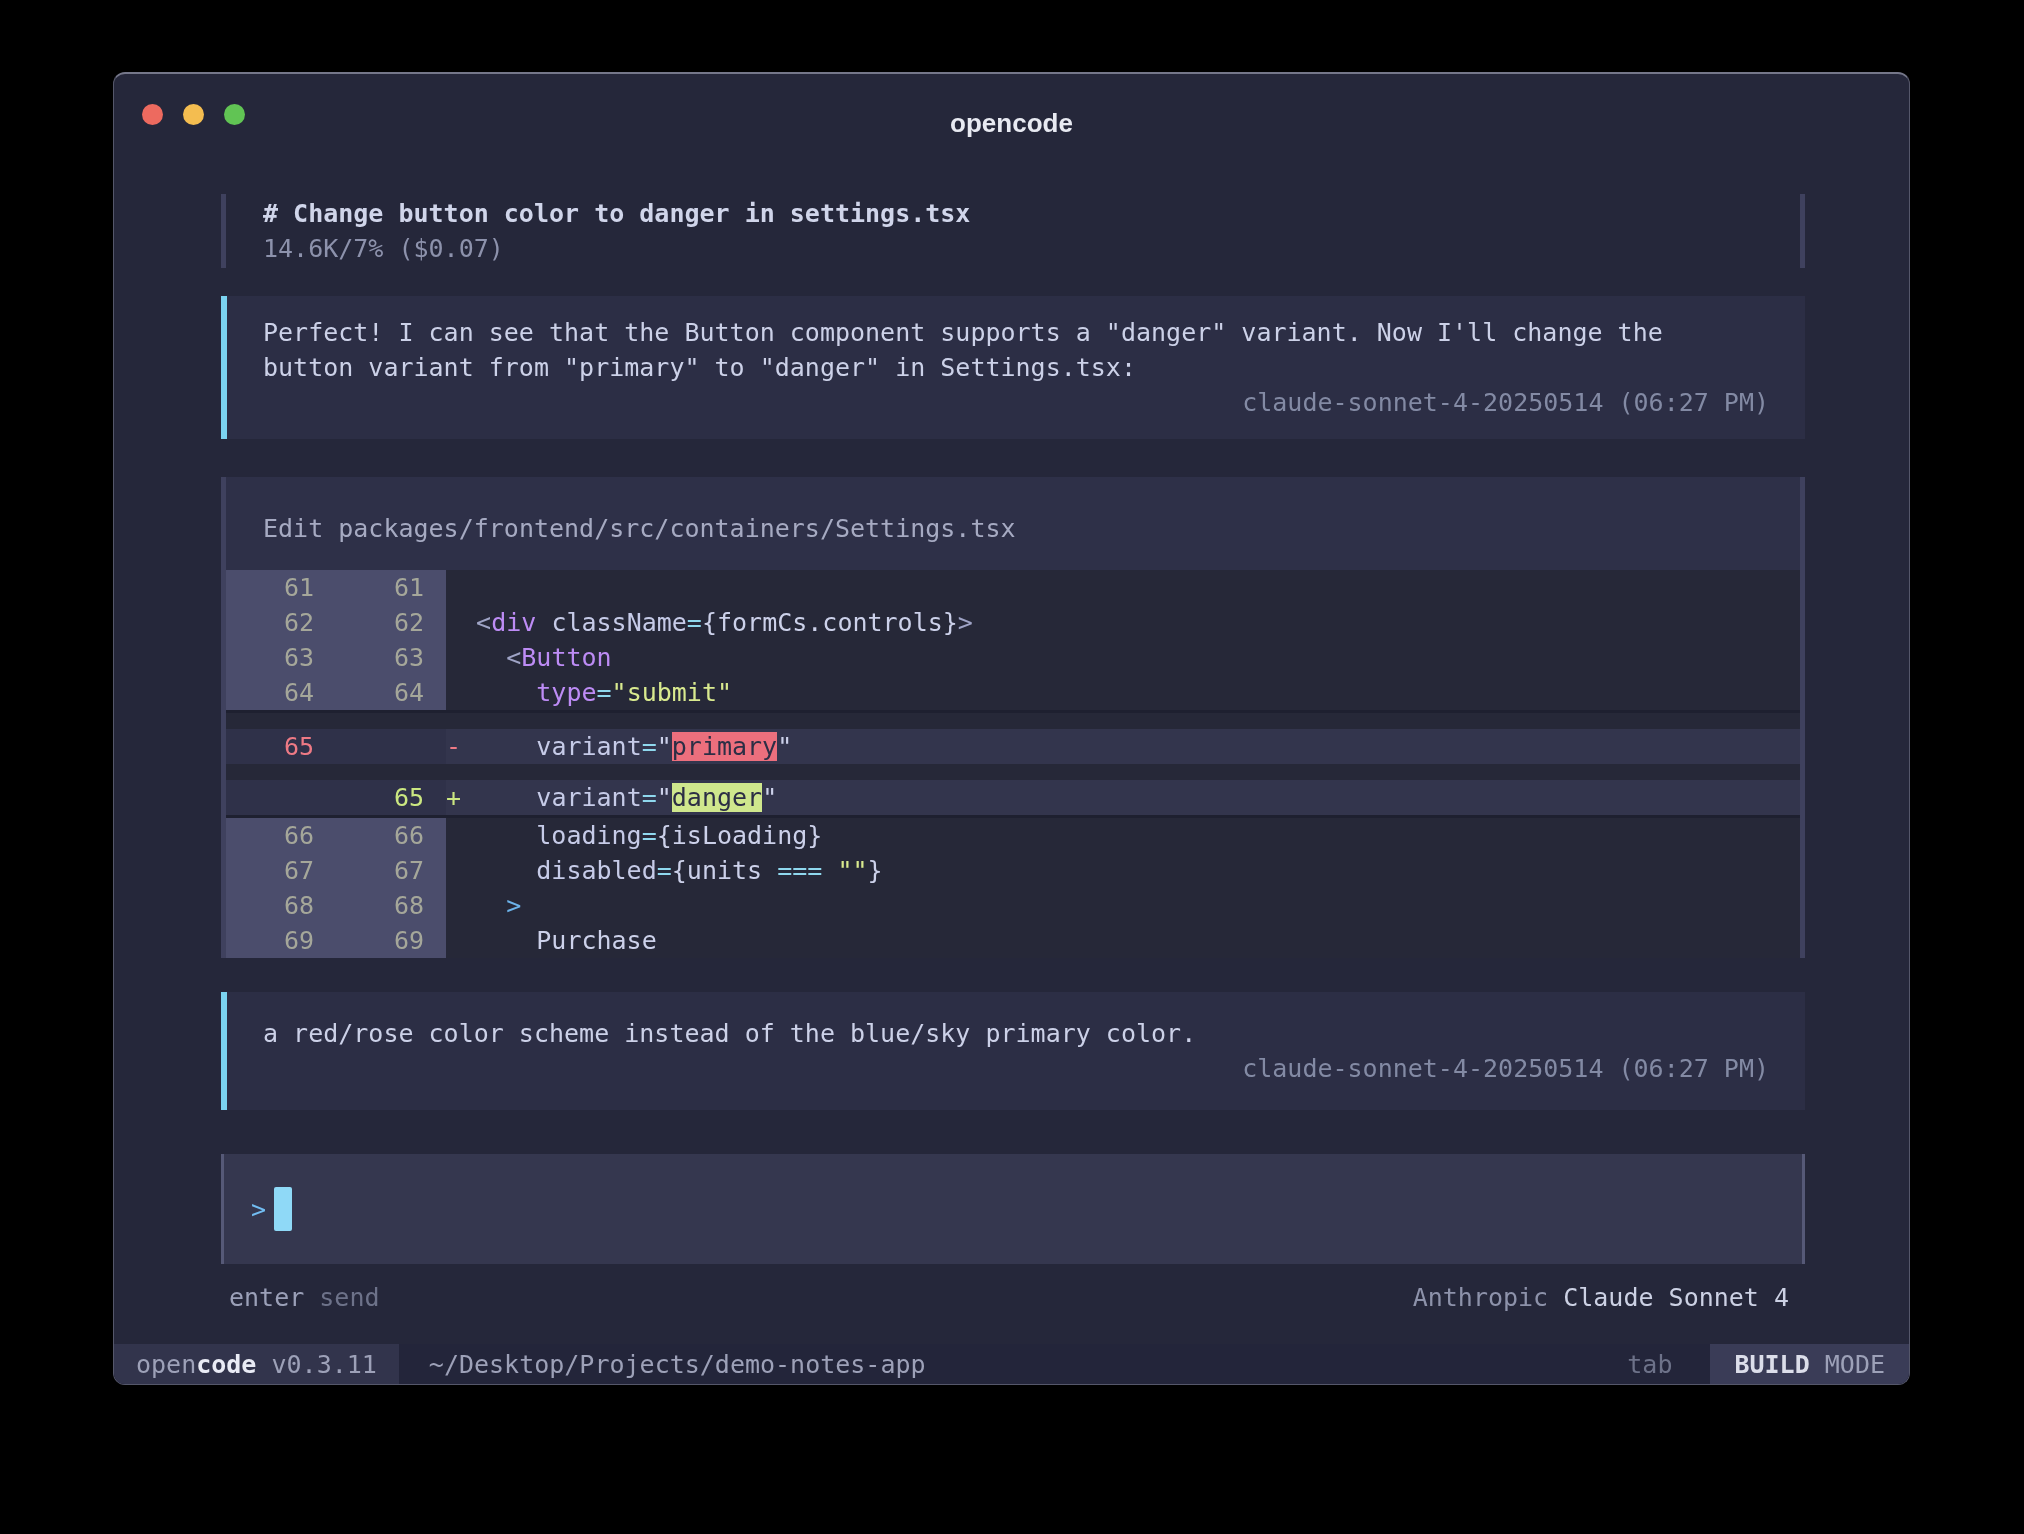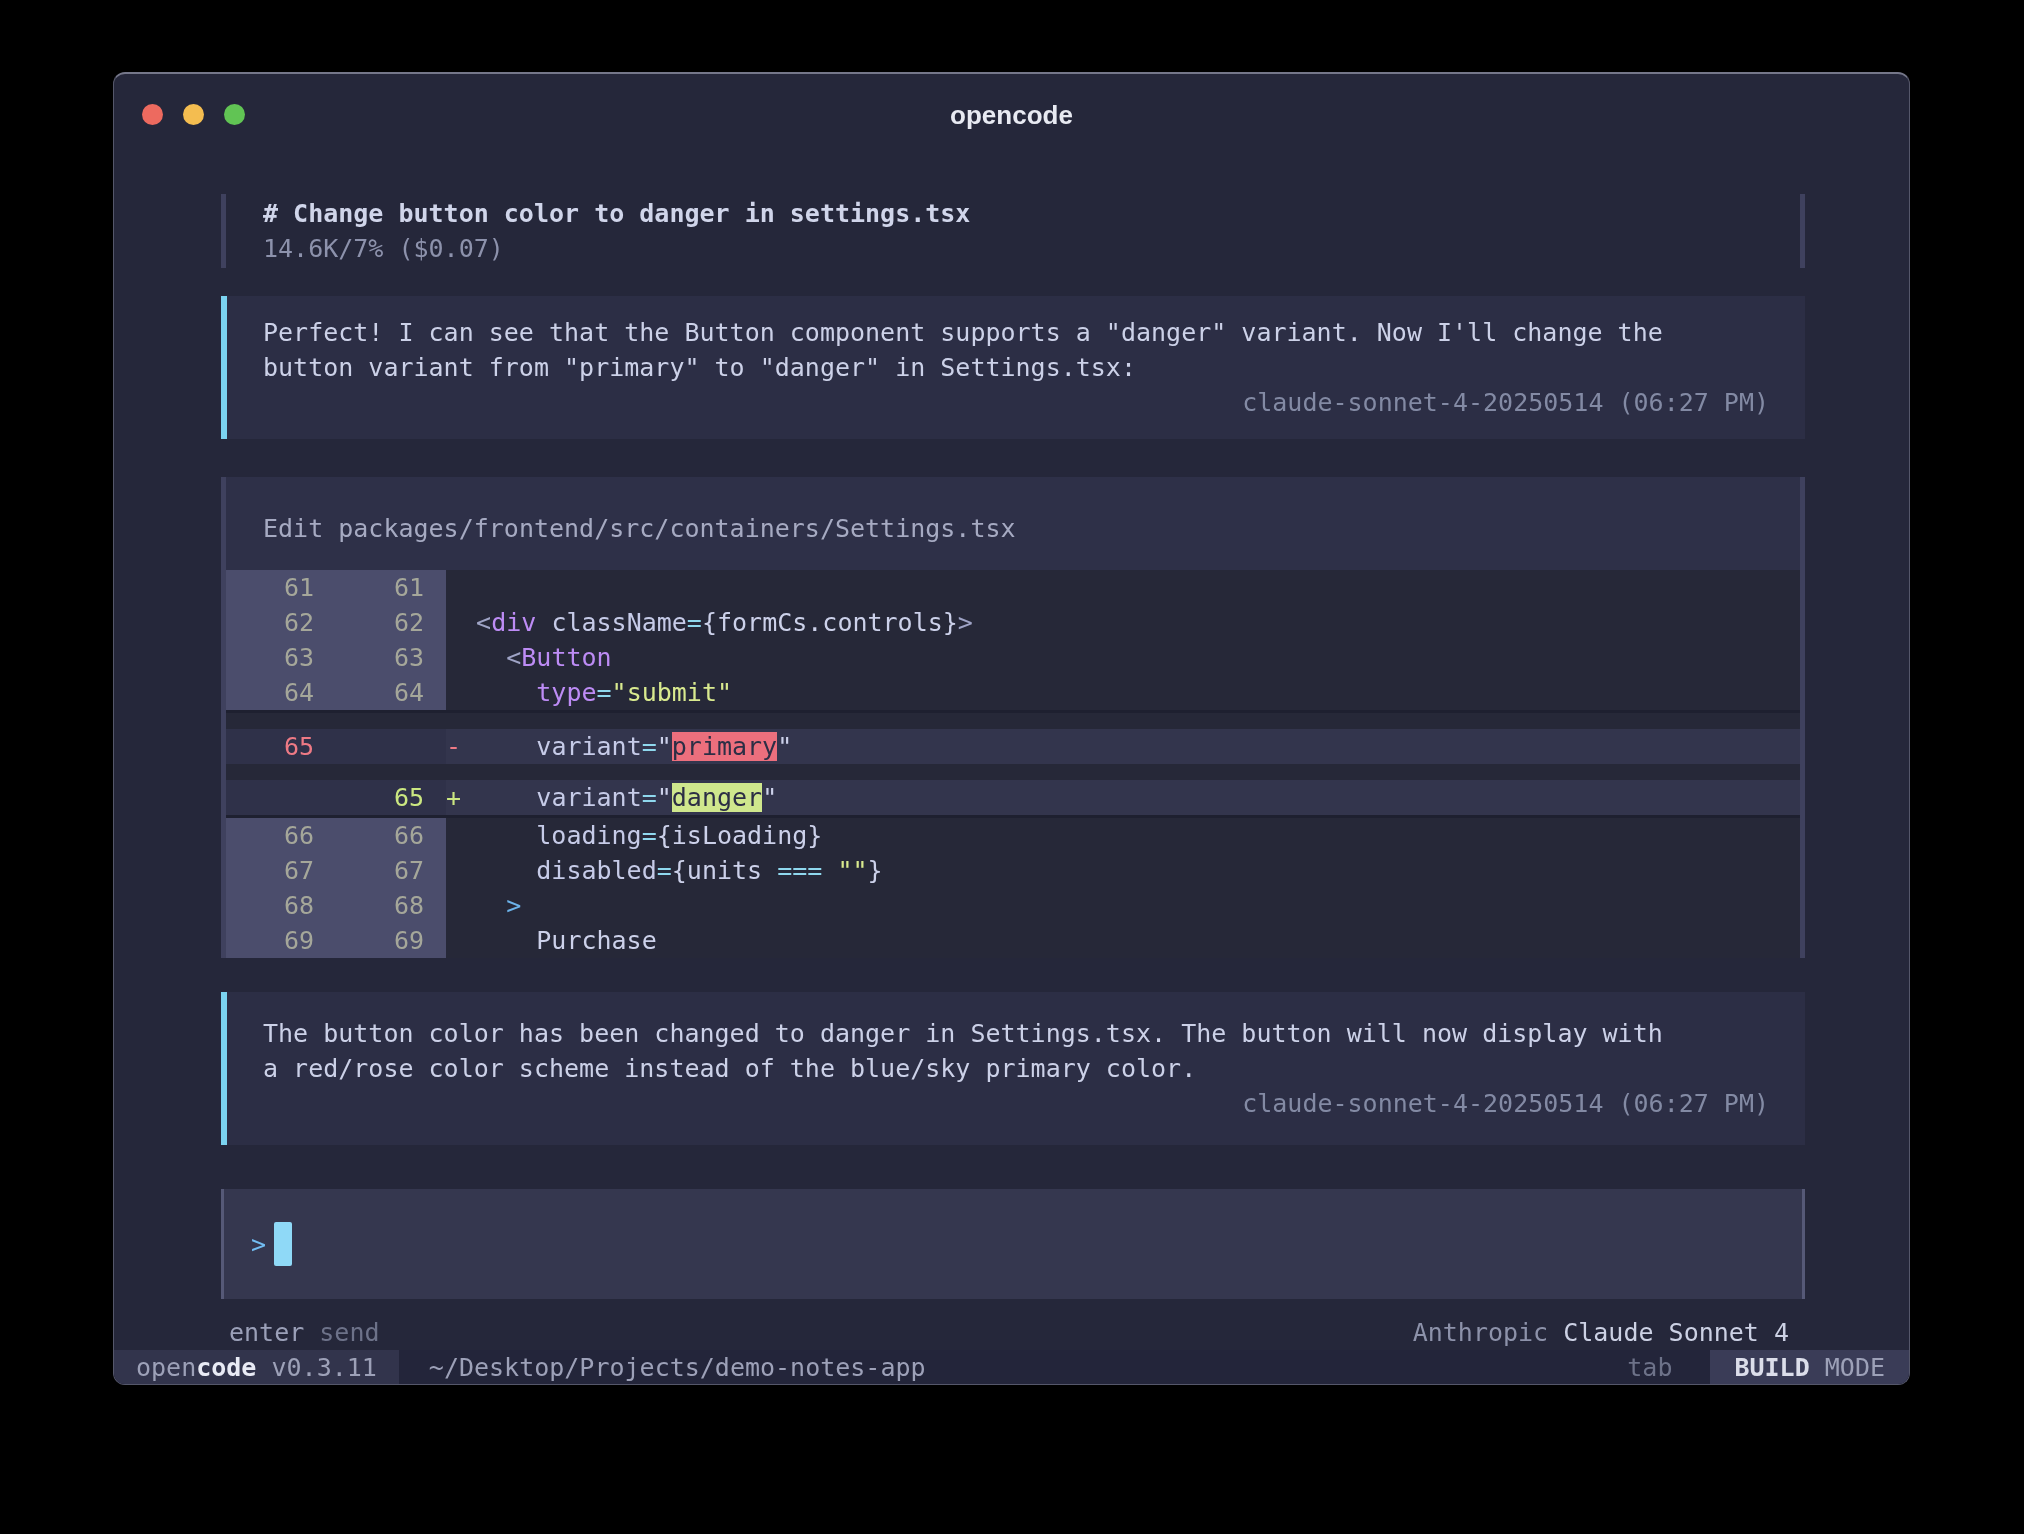--- a/index.html
+++ b/index.html
@@ -10,21 +10,21 @@
     background:#25273a;border:1px solid #55576a;border-top:2px solid #75778a;
     border-radius:12px;display:flex;flex-direction:column;}
 
   
   .titlebar{position:relative;height:62px;flex:0 0 auto;}
   .lights{position:absolute;left:28px;top:30px;display:flex;gap:20px;}
   .light{width:21px;height:21px;border-radius:50%;}
   .light.red{background:#ed6a5f;}
   .light.yellow{background:#f4bd50;}
   .light.green{background:#61c454;}
-  .win-title{position:absolute;left:0;right:0;top:26px;text-align:center;
+  .win-title{position:absolute;left:0;right:0;top:34px;text-align:center;
     font-family:"Liberation Sans",sans-serif;font-weight:bold;font-size:26px;color:#e8eaf2;}
 
   .content{flex:1 1 auto;display:flex;flex-direction:column;padding:0 104px 0 107px;
     font-size:25px;line-height:35px;}
 
   
   .hdr{margin-top:58px;border-left:5px solid #3f415e;border-right:5px solid #3f415e;
     padding:2px 37px;}
   .hdr-title{font-weight:bold;color:#d0d5ea;white-space:pre;}
   .hdr-row2{display:flex;justify-content:space-between;color:#8d92ac;white-space:pre;}
@@ -163,21 +163,20 @@
           </div>
           <div class="diff-row ctx">
             <span class="gut old">69</span>
             <span class="gut new">69</span>
             <span class="code"><span class="c-plain">      </span><span class="c-plain">Purchase</span></span>
           </div>
         </div>
     </div>
 
     <div class="msg second">
-      <div class="msg-line">The button color has been changed to danger in Settings.tsx. The button will now display with</div>
       <div class="msg-line">a red/rose color scheme instead of the blue/sky primary color.</div>
       <div class="msg-meta">claude-sonnet-4-20250514 (06:27 PM)</div>
     </div>
 
     <div class="inputbox">
       <span class="prompt">&gt;</span>
         <span class="cursor"></span>
     </div>
 
     <div class="hints">

